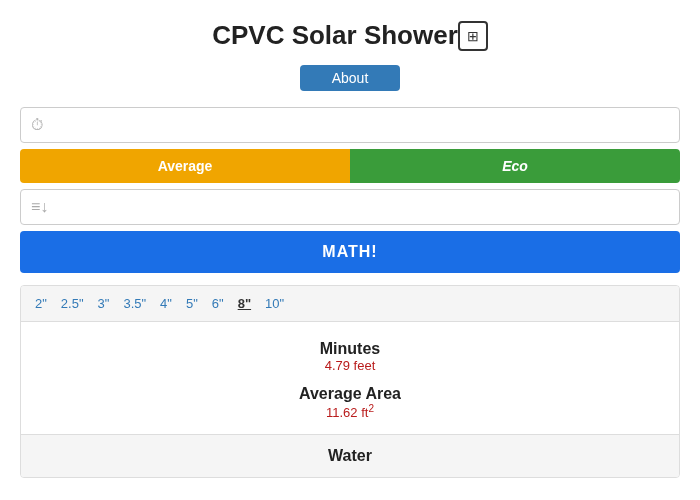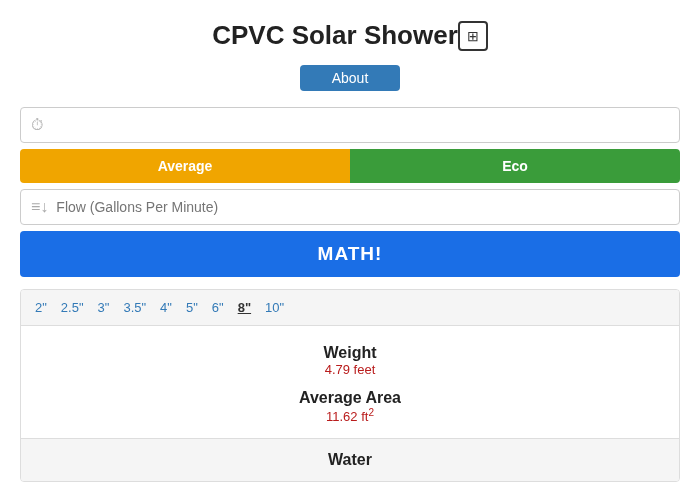--- a/index.html
+++ b/index.html
@@ -83,30 +83,30 @@
     .toggle-option {
       flex: 1;
       padding: 9px 0;
       text-align: center;
       font-size: 14px;
       font-weight: bold;
       cursor: pointer;
       color: #fff;
     }
     .toggle-average { background: #f0a500; }
-    .toggle-eco { background: #3a9c3a; }
+    .toggle-eco { background: #3a9c3a; font-style: italic; }
 
     .math-btn {
       width: 100%;
       padding: 12px;
       background: #1a6ee6;
       color: #fff;
       border: none;
       border-radius: 4px;
-      font-size: 19px;
+      font-size: 16px;
       font-weight: bold;
       cursor: pointer;
       letter-spacing: 1px;
       margin-bottom: 12px;
     }
 
     .results-container {
       border: 1px solid #ddd;
       border-radius: 4px;
       overflow: hidden;
@@ -179,41 +179,40 @@
     <span class="input-icon">⏱</span>
   </div>
 
   <div class="toggle-bar">
     <div class="toggle-option toggle-average">Average</div>
     <div class="toggle-option toggle-eco">Eco</div>
   </div>
 
   <div class="input-group">
     <span class="input-icon">≡↓</span>
-    <input type="text" placeholder="Flow (Gallons Per Minute)" style="">
   </div>
 
   <button class="math-btn">MATH!</button>
 
   <div class="results-container">
     <div class="pipe-tabs">
       <a class="pipe-tab">2"</a>
       <a class="pipe-tab">2.5"</a>
       <a class="pipe-tab">3"</a>
       <a class="pipe-tab">3.5"</a>
       <a class="pipe-tab">4"</a>
       <a class="pipe-tab">5"</a>
       <a class="pipe-tab">6"</a>
       <a class="pipe-tab active">8"</a>
       <a class="pipe-tab">10"</a>
     </div>
 
     <div class="results-main">
       <div class="result-item">
-        <div class="result-label">Weight</div>
+        <div class="result-label">Minutes</div>
         <div class="result-value">4.79 feet</div>
       </div>
       <div class="result-item">
         <div class="result-label">Average Area</div>
         <div class="result-value">
           <span>11.62 ft</span><sup>2</sup>
         </div>
       </div>
     </div>
 

